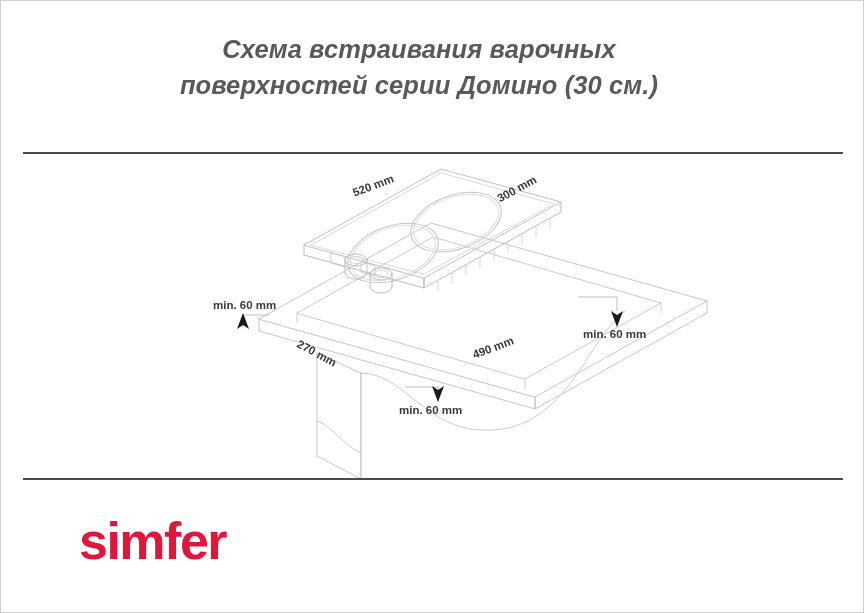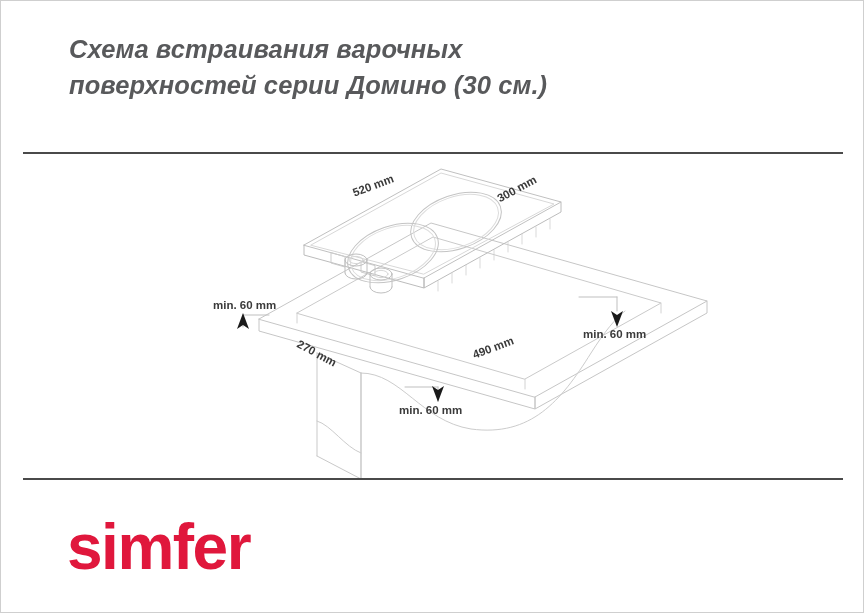--- a/index.html
+++ b/index.html
@@ -11,20 +11,21 @@
     font-family: "Liberation Sans", sans-serif;
   }
   #page {
     position: relative;
     width: 864px;
     height: 613px;
     background: #ffffff;
     border: 1px solid #cfcfcf;
     box-sizing: border-box;
     overflow: hidden;
+    text-align: center;
   }
   
   #title {
     position: absolute;
     left: 68px;
     top: 30px;
     width: 700px;
     font-size: 25.5px;
     line-height: 36px;
     font-style: italic;
@@ -67,23 +68,23 @@
   #lbl-300 { left: 497px; top: 192px; transform: rotate(-28.5deg); }
   #lbl-270 { left: 297px; top: 336px; transform: rotate(28.5deg); }
   #lbl-490 { left: 472px; top: 348px; transform: rotate(-20.5deg); }
   #lbl-min-left   { left: 212px; top: 298px; }
   #lbl-min-right  { left: 582px; top: 327px; }
   #lbl-min-bottom { left: 398px; top: 403px; }
 
   
   #logo {
     position: absolute;
-    left: 66px;
+    left: 78px;
     top: 514px;
-    font-size: 64px;
+    font-size: 52px;
     font-weight: bold;
     color: #e0173c;
     letter-spacing: -1.5px;
     line-height: 1;
   }
 </style>
 </head>
 <body>
 
 <div id="page">

